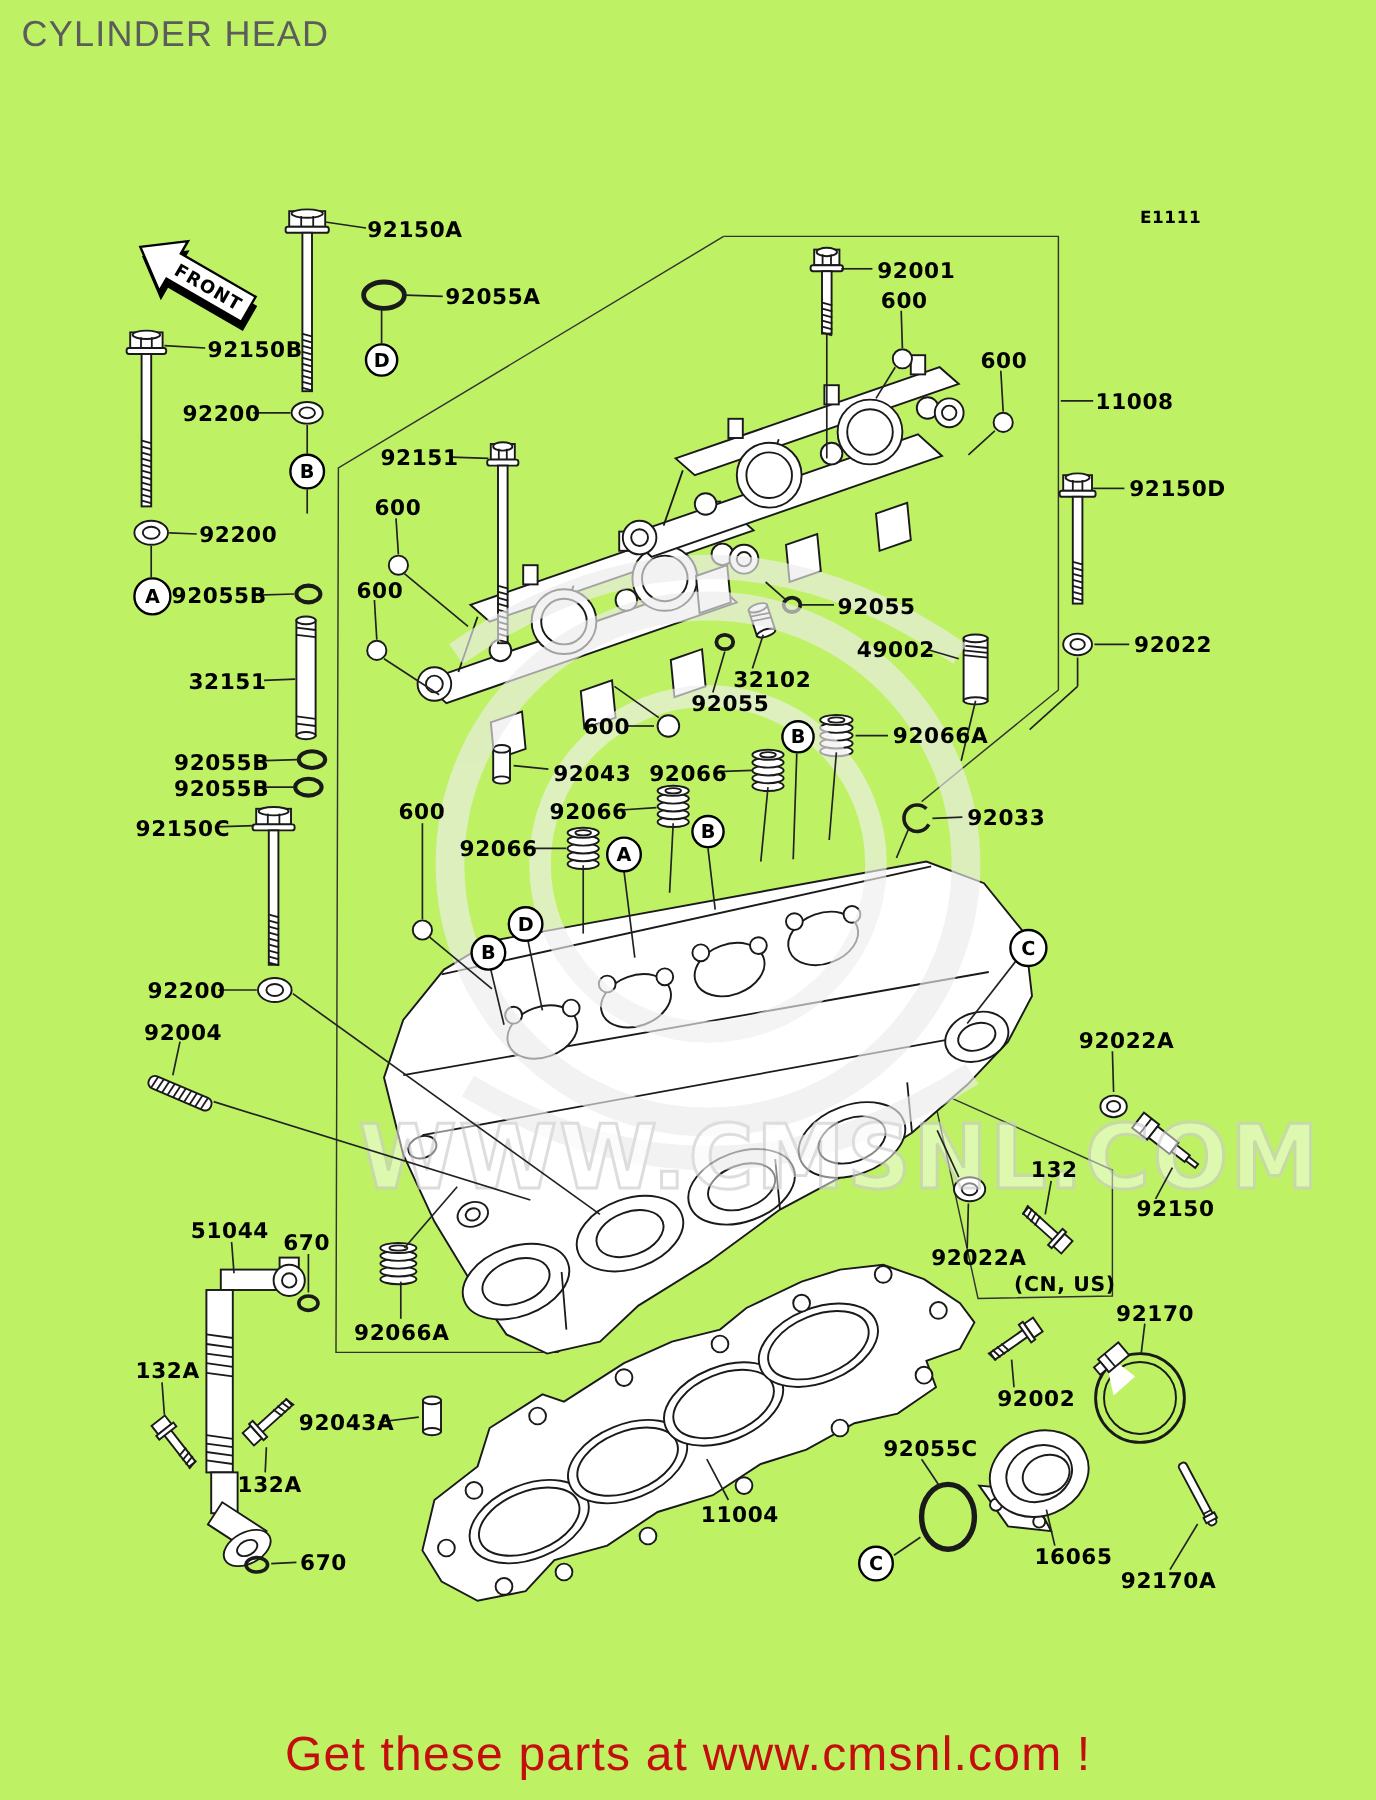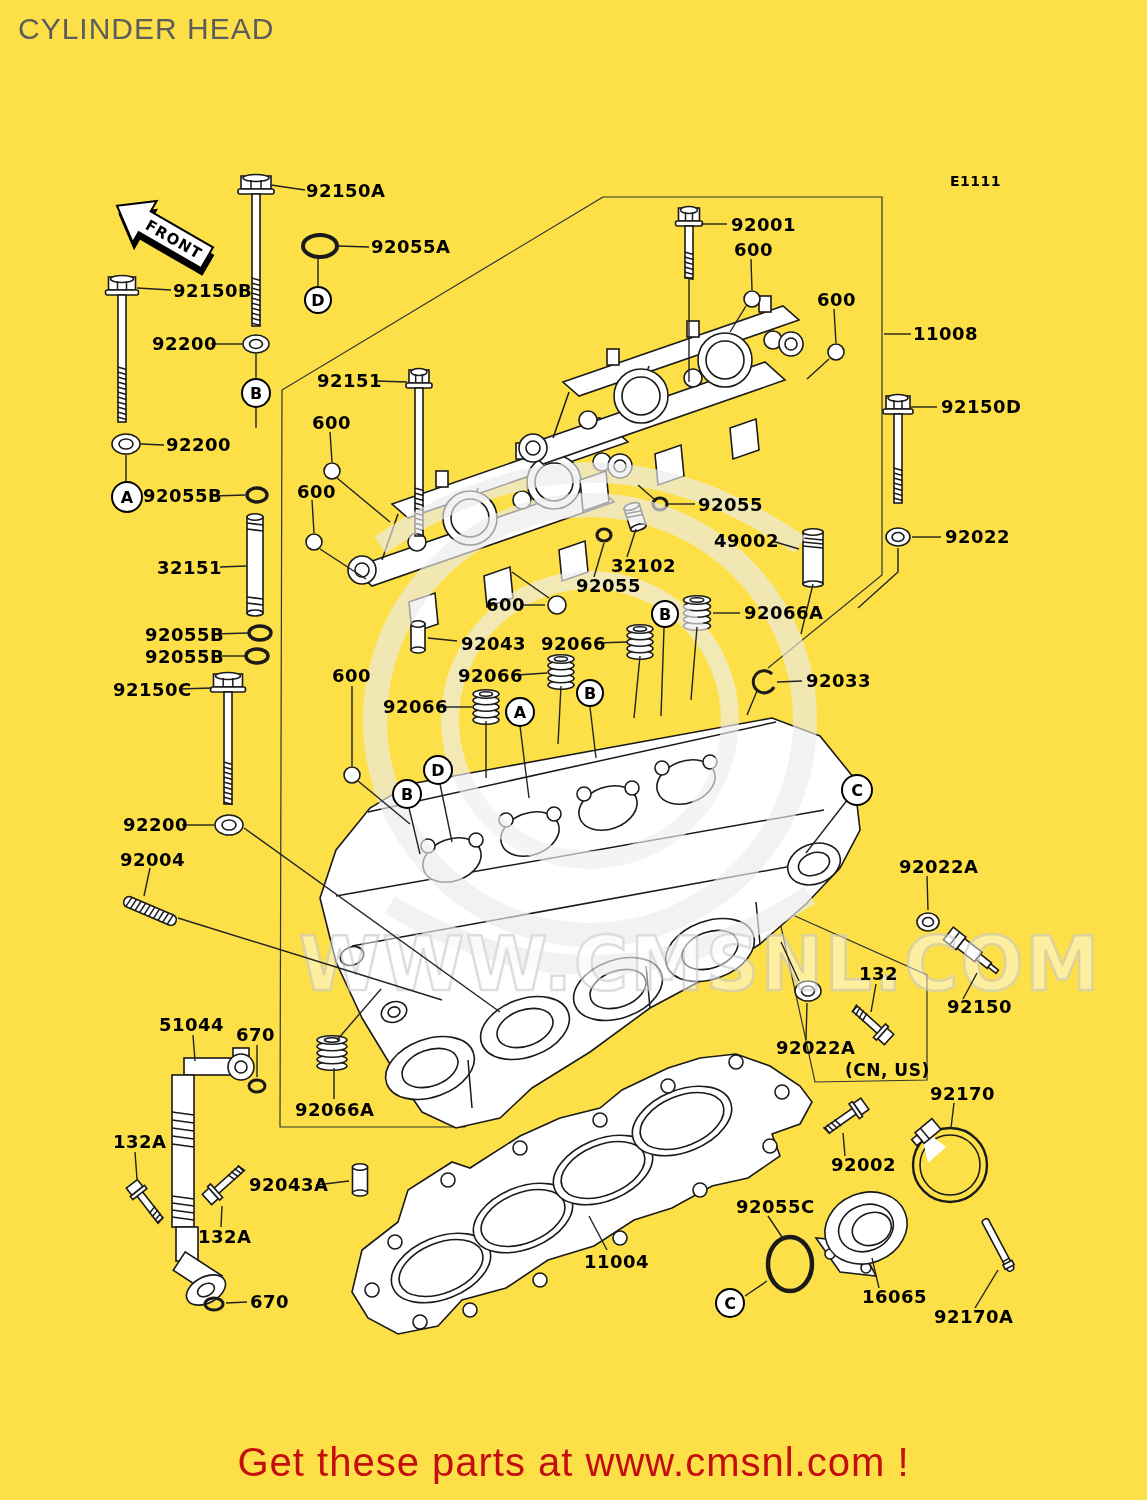--- a/index.html
+++ b/index.html
@@ -1,16 +1,16 @@
 <!DOCTYPE html>
 <html><head>
 <meta charset="utf-8">
 <style>
   html,body{margin:0;padding:0;background:#ffffff;}
-  .stage{position:relative;width:1147px;height:1500px;background:#fde047;overflow:hidden;
+  .stage{position:relative;width:1147px;height:1500px;background:#bef264;overflow:hidden;
          font-family:"DejaVu Sans",sans-serif;}
   .page-title{position:absolute;left:18px;top:12px;font-size:30px;color:#5c5c5c;
               font-family:"Liberation Sans",sans-serif;letter-spacing:1px;}
   .footer{position:absolute;left:0;top:1440px;width:100%;text-align:center;
           font-family:"Liberation Sans",sans-serif;font-size:40px;letter-spacing:1px;}
   svg{position:absolute;left:0;top:0;}
   .art{stroke:#1a1a1a;stroke-width:1.6;fill:#ffffff;}
   .artline{stroke:#1a1a1a;stroke-width:1.5;fill:none;}
   .lbl{font-family:"DejaVu Sans",sans-serif;font-weight:bold;fill:#000;letter-spacing:.5px;}
   .ld{stroke:#222;stroke-width:1.4;}

